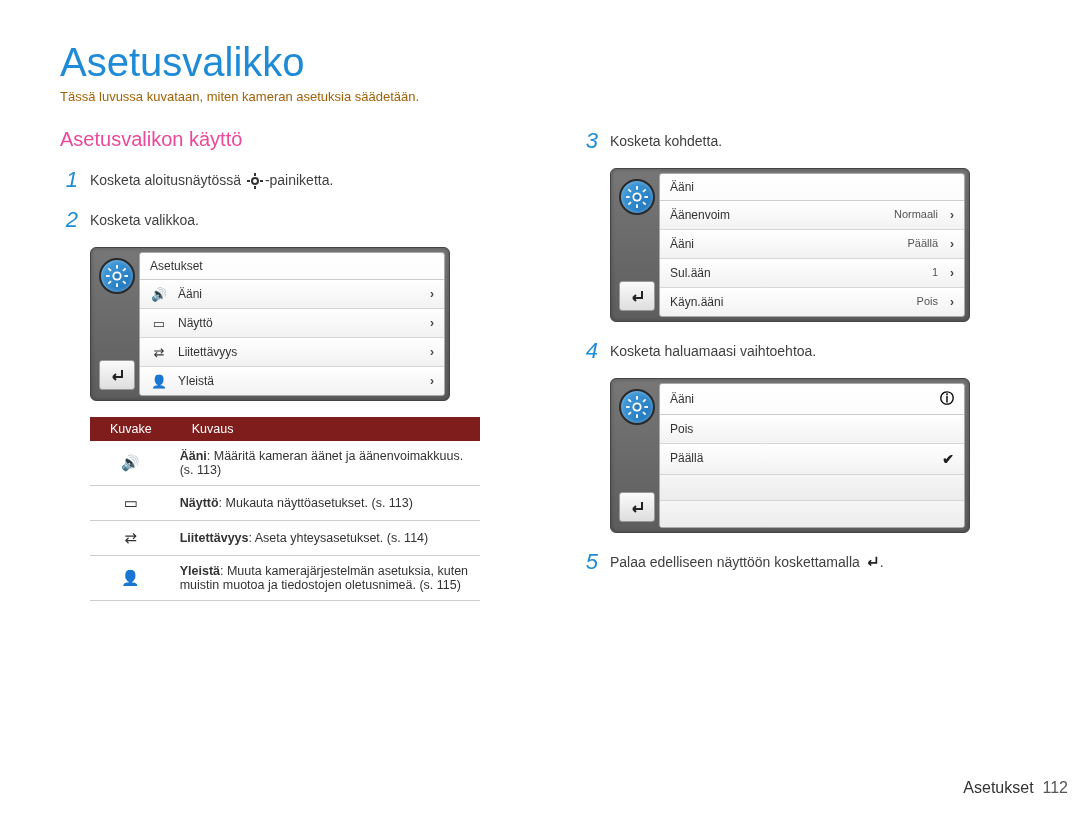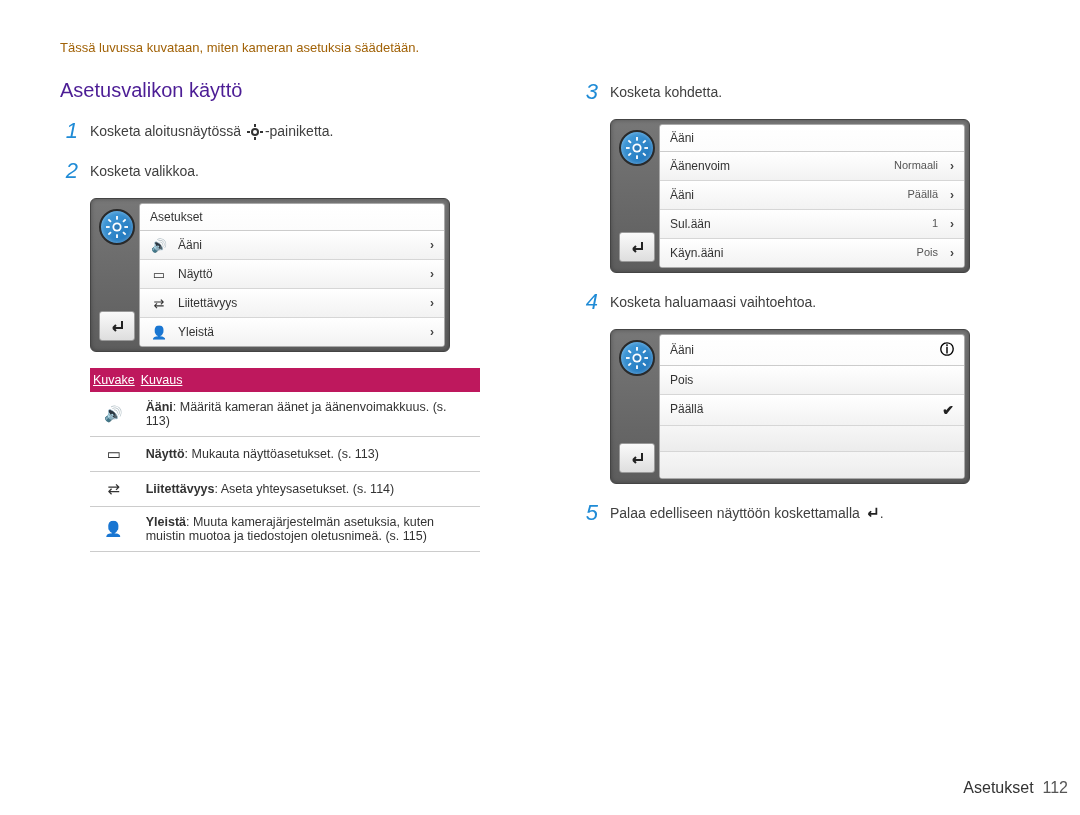--- a/index.html
+++ b/index.html
@@ -28,21 +28,21 @@
   }
   .columns {
     display: flex;
     gap: 80px;
   }
   .col {
     flex: 1;
     min-width: 0;
   }
   .section-title {
-    color: #4c1d95;
+    color: #ec4899;
     font-size: 20px;
     font-weight: 400;
     margin-bottom: 16px;
   }
   .step {
     display: flex;
     align-items: flex-start;
     gap: 12px;
     margin-bottom: 14px;
   }
@@ -157,26 +157,25 @@
   .check { font-size: 14px; font-weight: bold; color:#222; }
 
   
   .desc-table {
     width: 390px;
     margin-left: 30px;
     border-collapse: collapse;
     font-size: 12.5px;
   }
   .desc-table th {
-    background: #be185d;
+    background: #7f1d1d;
     color: #fff;
     font-weight: 400;
     text-align: left;
-    padding: 5px 3px;
-    text-decoration: underline;
+    padding: 5px 20px;
   }
   .desc-table td {
     border-bottom: 1px solid #ccc;
     padding: 8px 8px;
     vertical-align: middle;
     color: #333;
   }
   .desc-table td.icon-cell {
     width: 40px;
     text-align: center;
@@ -234,20 +233,21 @@
         <rect x="13" y="7" width="3" height="2"></rect>
       </g>
     </g>
     <g id="return-arrow">
       <path d="M3,10 L3,4 L13,4 L13,12 L6,12 M6,12 L9,9 M6,12 L9,15" stroke="#222" stroke-width="2" fill="none"></path>
     </g>
   </defs>
 </svg>
 
 <div class="page">
+  <h1 class="page-title">Asetusvalikko</h1>
   <div class="page-sub">Tässä luvussa kuvataan, miten kameran asetuksia säädetään.</div>
 
   <div class="columns">
 
     <div class="col">
       <div class="section-title">Asetusvalikon käyttö</div>
 
       <div class="step">
         <span class="step-num">1</span>
         <span class="step-text">

